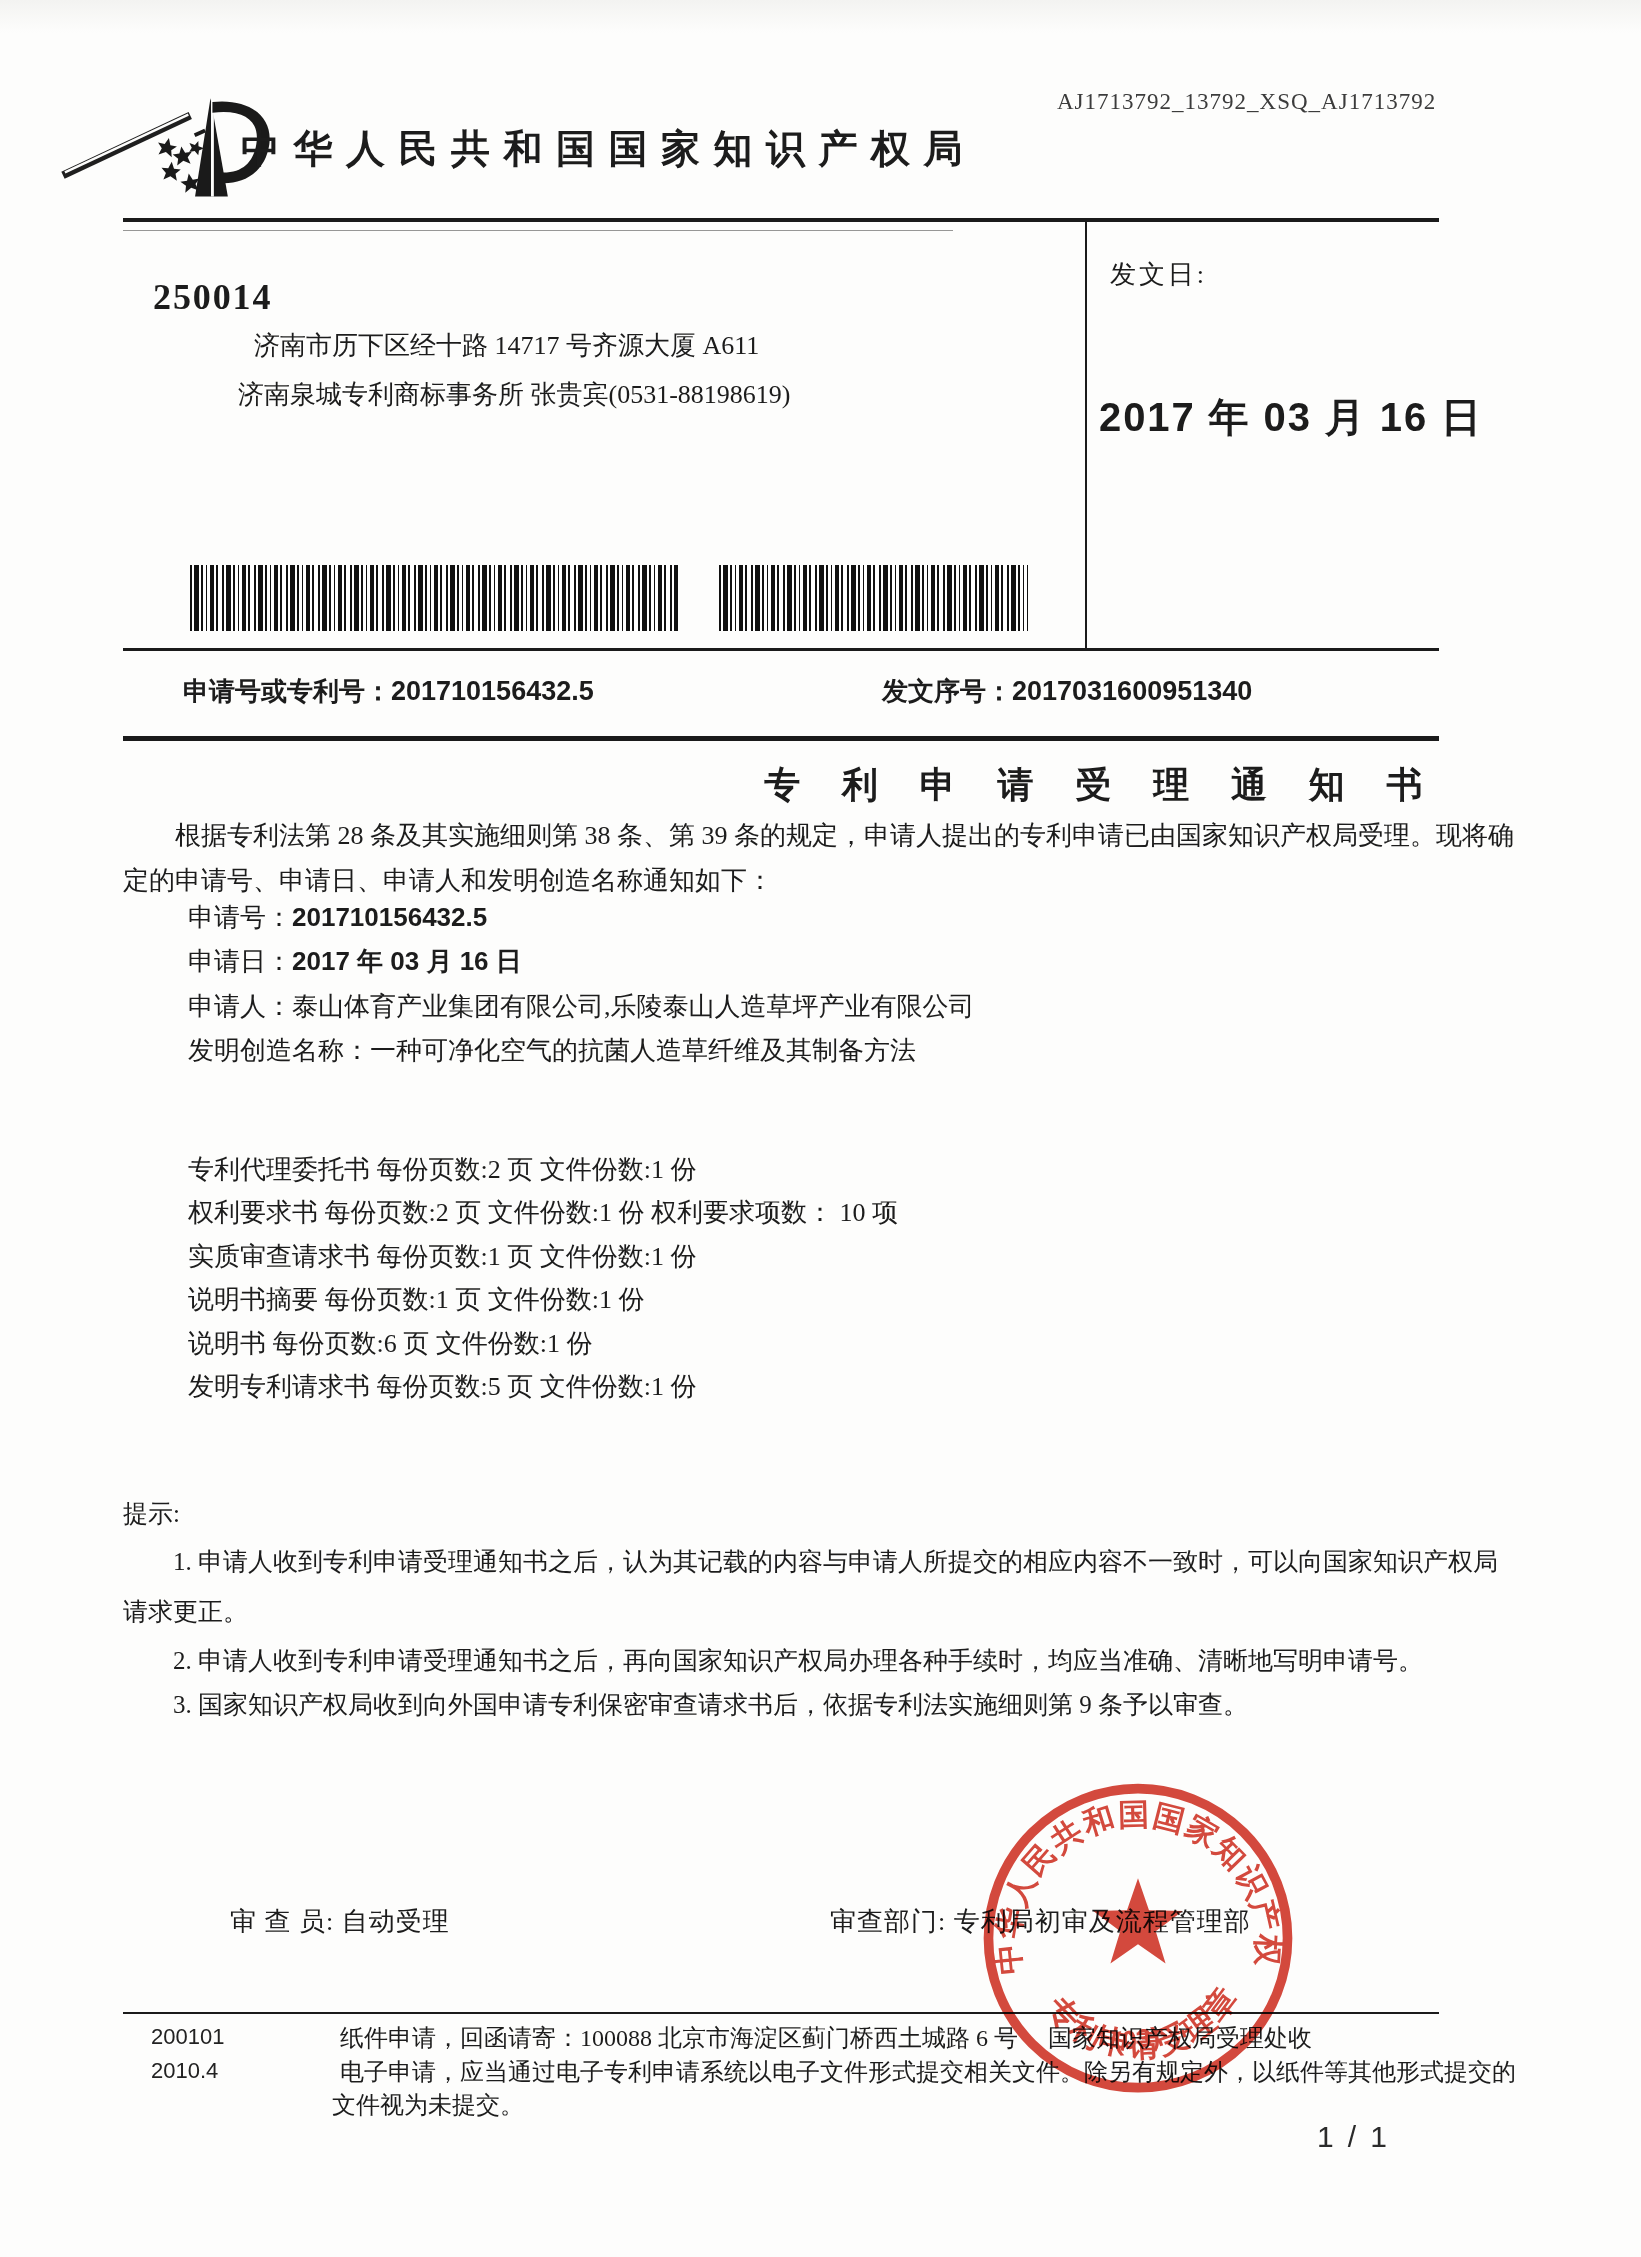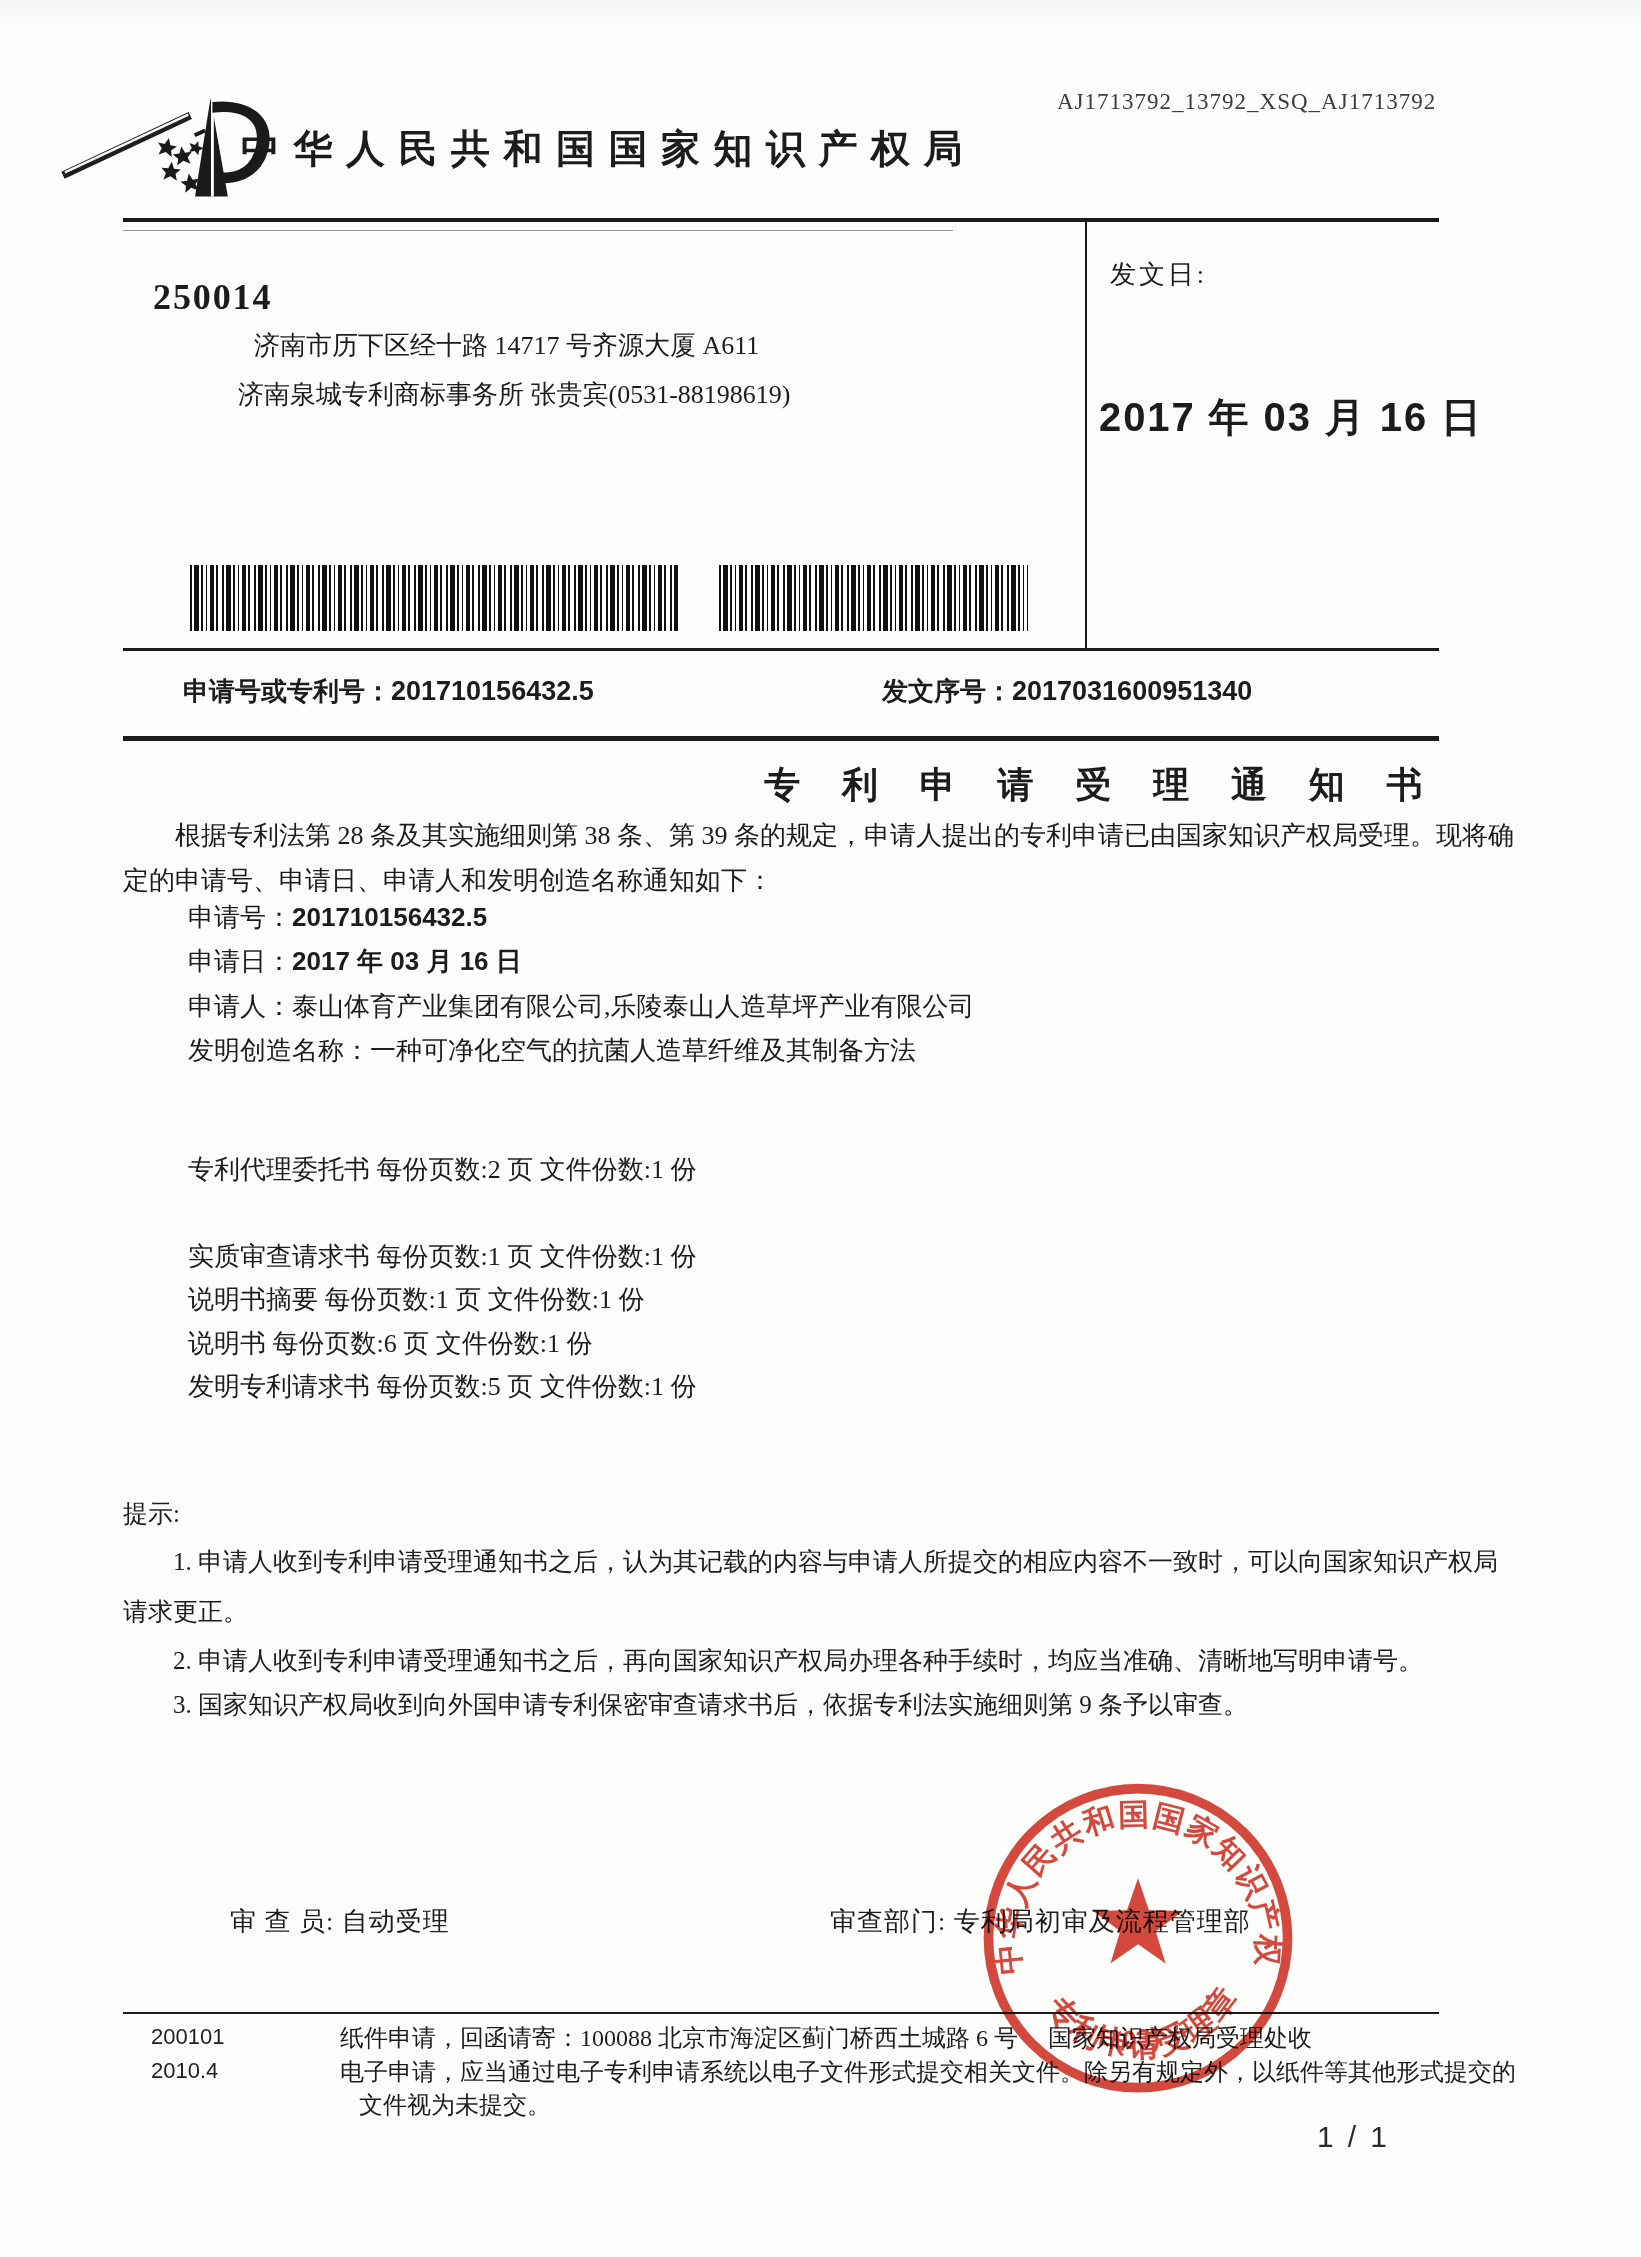--- a/index.html
+++ b/index.html
@@ -119,20 +119,21 @@
     <span>申请日：</span><span class="printed">2017 年 03 月 16 日</span>
   </div>
   <div class="abs line27" style="left:188px; top:989px;">
     <span>申请人：</span><span>泰山体育产业集团有限公司,乐陵泰山人造草坪产业有限公司</span>
   </div>
   <div class="abs line27" style="left:188px; top:1033px;">
     <span>发明创造名称：</span><span>一种可净化空气的抗菌人造草纤维及其制备方法</span>
   </div>
 
   <div class="abs line27" style="left:188px; top:1152px;">专利代理委托书 每份页数:2 页 文件份数:1 份</div>
+  <div class="abs line27" style="left:188px; top:1195px;">权利要求书 每份页数:2 页 文件份数:1 份 权利要求项数： 10 项</div>
   <div class="abs line27" style="left:188px; top:1239px;">实质审查请求书 每份页数:1 页 文件份数:1 份</div>
   <div class="abs line27" style="left:188px; top:1282px;">说明书摘要 每份页数:1 页 文件份数:1 份</div>
   <div class="abs line27" style="left:188px; top:1326px;">说明书 每份页数:6 页 文件份数:1 份</div>
   <div class="abs line27" style="left:188px; top:1369px;text-align:right;">发明专利请求书 每份页数:5 页 文件份数:1 份</div>
 
   <div class="abs" style="left:123px; top:1497px; font-size:25px;">提示:</div>
   <div class="tips-line ind" style="top:1539px;">1. 申请人收到专利申请受理通知书之后，认为其记载的内容与申请人所提交的相应内容不一致时，可以向国家知识产权局</div>
   <div class="tips-line" style="top:1589px;">请求更正。</div>
   <div class="tips-line ind" style="top:1638px;">2. 申请人收到专利申请受理通知书之后，再向国家知识产权局办理各种手续时，均应当准确、清晰地写明申请号。</div>
   <div class="tips-line ind" style="top:1682px;">3. 国家知识产权局收到向外国申请专利保密审查请求书后，依据专利法实施细则第 9 条予以审查。</div>
@@ -142,21 +143,21 @@
   </div>
   <div class="abs sig" style="left:830px; top:1904px;">
     <span>审查部门: </span><span>专利局初审及流程管理部</span>
   </div>
 
   <div class="hline" style="left:123px; top:2012px; width:1316px; height:1.9px;"></div>
   <div class="abs footer-code" style="left:151px; top:2024px;">200101</div>
   <div class="abs footer-code" style="left:151px; top:2058px;">2010.4</div>
   <div class="abs footer-line" style="left:340px; top:2022px;">纸件申请，回函请寄：100088  北京市海淀区蓟门桥西土城路 6 号　 国家知识产权局受理处收</div>
   <div class="abs footer-line" style="left:340px; top:2056px;">电子申请，应当通过电子专利申请系统以电子文件形式提交相关文件。除另有规定外，以纸件等其他形式提交的</div>
-  <div class="abs footer-line" style="left:359px; top:2089px;text-align:right;">文件视为未提交。</div>
+  <div class="abs footer-line" style="left:332px; top:2089px;text-align:right;">文件视为未提交。</div>
   <div class="abs page-num">1 / 1</div>
 
   <svg class="stamp" viewBox="0 0 452 452">
     <g fill="none" stroke="#d23b2e">
       <circle cx="226" cy="222" r="155" stroke-width="10"></circle>
     </g>
     <polygon fill="#d23b2e" points="226,160 237.4,193.2 272.4,193.8 244.4,214.9 254.6,248.4 226,228.3 197.4,248.4 207.6,214.9 179.6,193.8 214.6,193.2"></polygon>
     <defs>
       <path id="arcTop" d="M 106,260 A 124,124 0 1 1 346,260" fill="none"></path>
       <path id="arcBottom" d="M 128,292 A 118,118 0 0 0 324,292" fill="none"></path>

